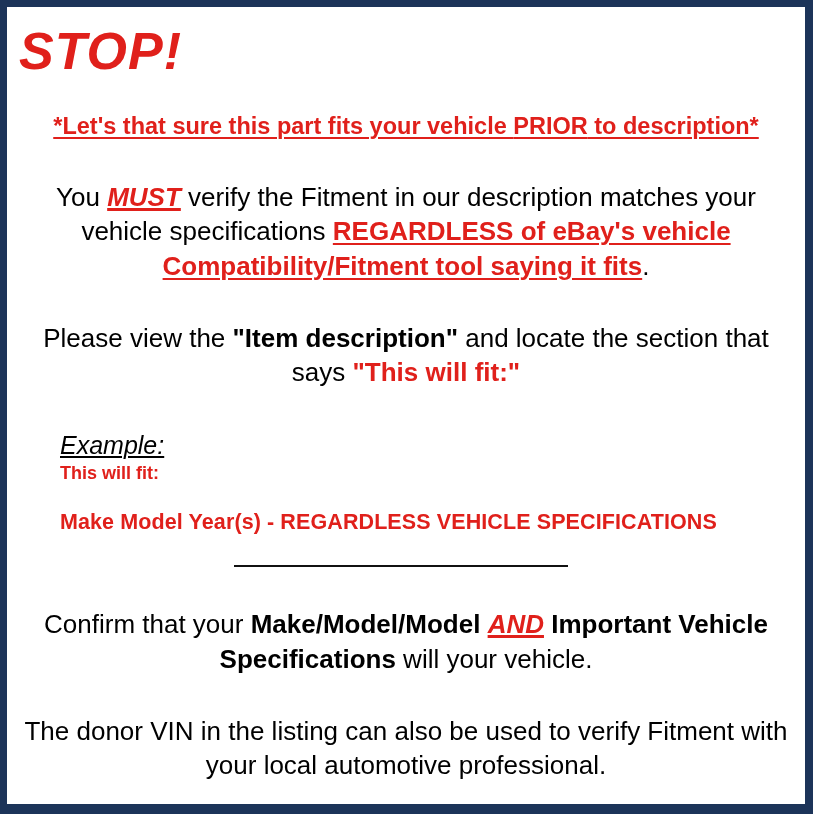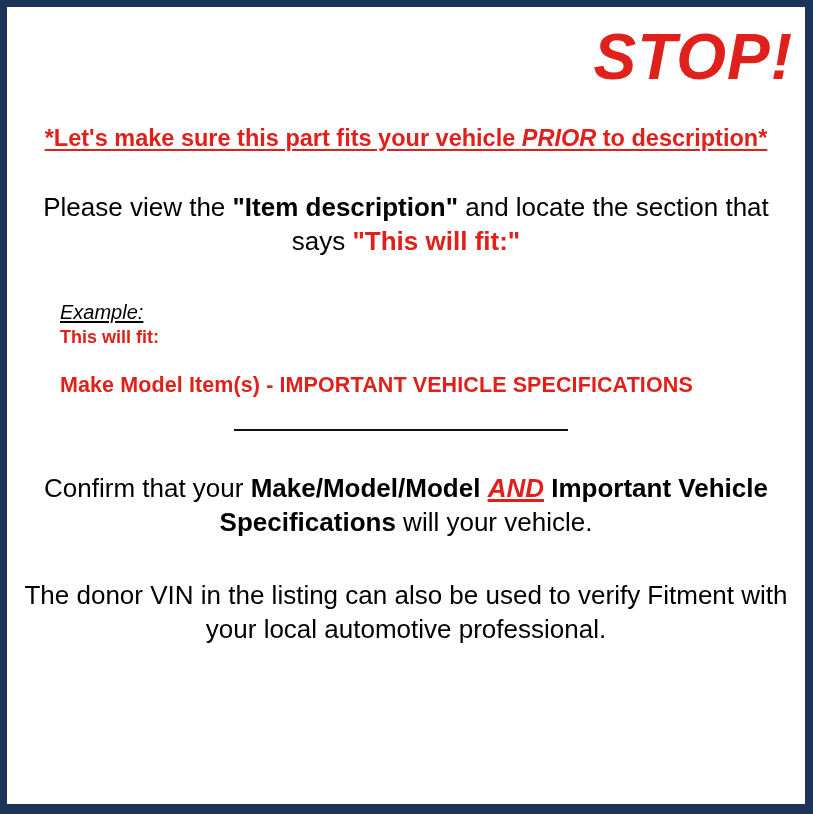--- a/index.html
+++ b/index.html
@@ -24,46 +24,45 @@
   }
 
   .inner {
     padding: 0 12px;
     box-sizing: border-box;
     width: 100%;
   }
 
   
   .stop-headline {
-    text-align: right;
+    text-align: left;
     color: #e0201b;
     font-weight: bold;
     font-style: italic;
-    font-size: 64px;
+    font-size: 52px;
     line-height: 1;
     letter-spacing: 1px;
     margin: 18px 0 0 0;
     padding: 0;
   }
 
   
   .subtitle {
     text-align: center;
     color: #e0201b;
     font-weight: bold;
     font-size: 23.5px;
     line-height: 1.15;
     margin: 36px 0 0 0;
     text-decoration: underline;
     text-decoration-thickness: 2px;
     text-underline-offset: 3px;
     white-space: nowrap;
   }
   .subtitle .ital {
-    font-style: italic;
   }
 
   
   .para {
     text-align: center;
     font-size: 26px;
     line-height: 1.32;
     color: #000000;
     margin: 0;
   }
@@ -94,21 +93,21 @@
     text-underline-offset: 3px;
   }
 
   
   .example-block {
     margin-top: 42px;
     padding-left: 41px;
     text-align: left;
   }
   .example-label {
-    font-size: 20px;
+    font-size: 25px;
     font-style: italic;
     color: #000000;
     text-decoration: underline;
     text-decoration-thickness: 2px;
     text-underline-offset: 2px;
     line-height: 1.1;
     margin: 0;
   }
   .example-fit {
     font-size: 18px;
@@ -145,32 +144,35 @@
 </head>
 <body>
 
 <div id="notice-card">
 
   <div class="inner">
 
     <div class="stop-headline">STOP!</div>
 
     <div class="subtitle">
-      <span>*Let's make sure this part fits your vehicle </span><span class="ital">PRIOR</span><span> to description*</span>
+      <span>*Let's that sure this part fits your vehicle </span><span class="ital">PRIOR</span><span> to description*</span>
     </div>
 
+    <p class="para para-must">
+      <span>You </span><span class="token-must">MUST</span><span> verify the Fitment in our description matches your vehicle specifications </span><span class="regardless">REGARDLESS of eBay's vehicle Compatibility/Fitment tool saying it fits</span><span>.</span>
+    </p>
 
     <p class="para para-view">
       <span>Please view the </span><span class="b">"Item description"</span><span> and locate the section that says </span><span class="redb">"This will fit:"</span>
     </p>
 
     <div class="example-block">
       <div class="example-label">Example:</div>
       <div class="example-fit">This will fit:</div>
-      <div class="example-spec">Make Model Item(s) - IMPORTANT VEHICLE SPECIFICATIONS</div>
+      <div class="example-spec">Make Model Year(s) - REGARDLESS VEHICLE SPECIFICATIONS</div>
     </div>
 
     <div class="sep-wrap">
       <div class="sep-line"></div>
     </div>
 
     <p class="para para-confirm">
       <span>Confirm that your </span><span class="b">Make/Model/Model</span><span> </span><span class="token-and">AND</span><span> </span><span class="b">Important Vehicle Specifications</span><span> will your vehicle.</span>
     </p>
 

